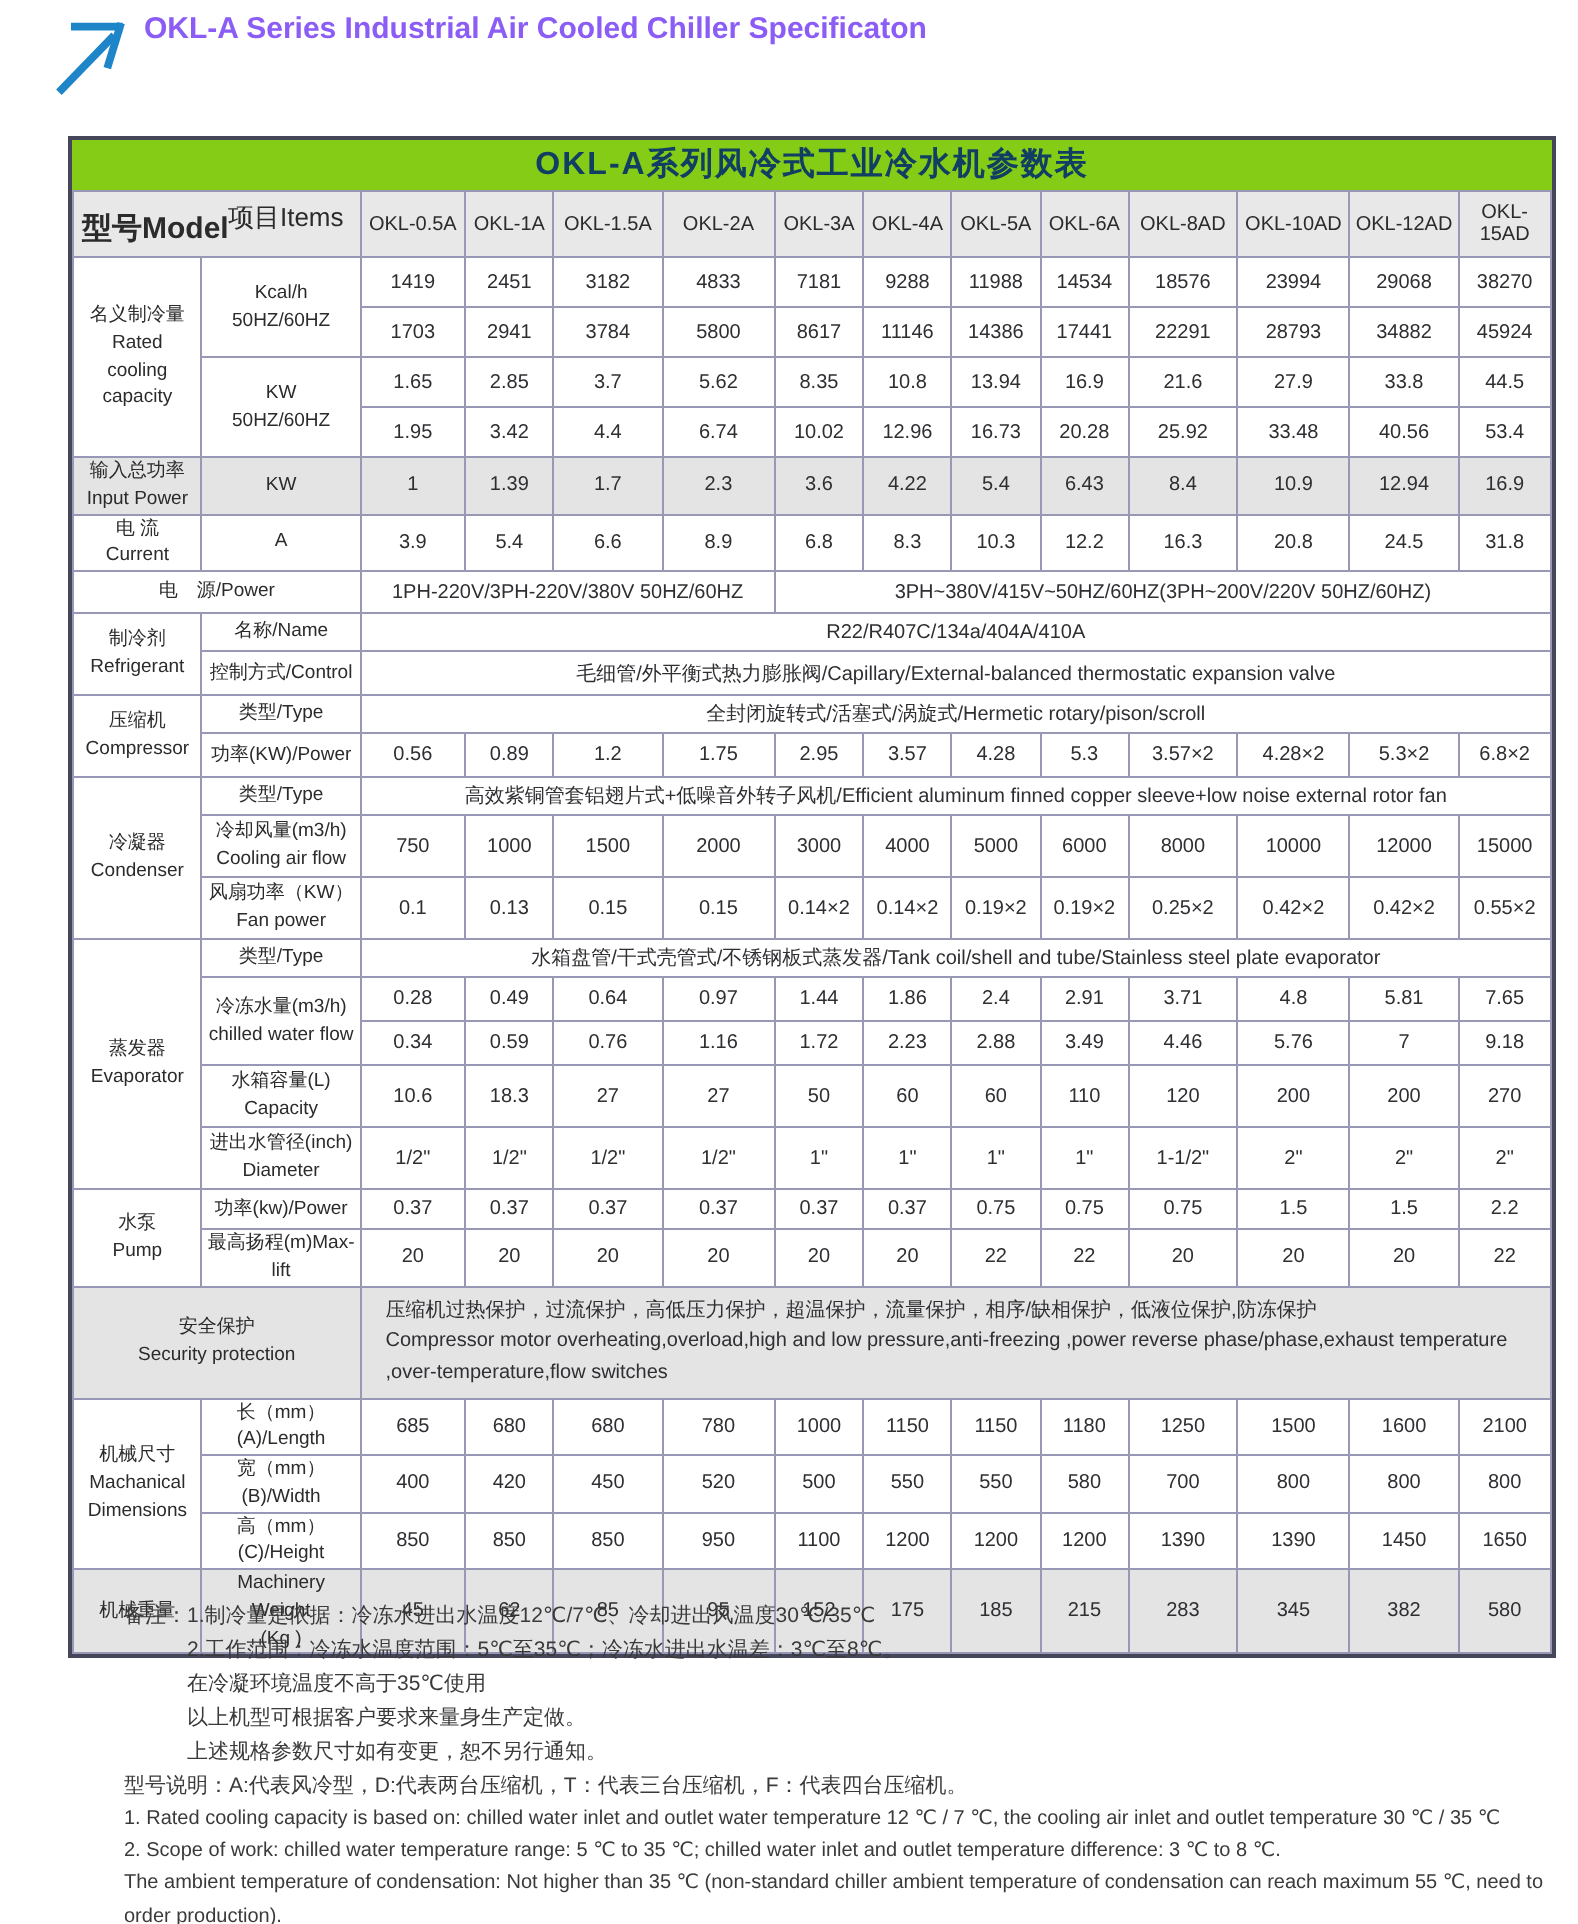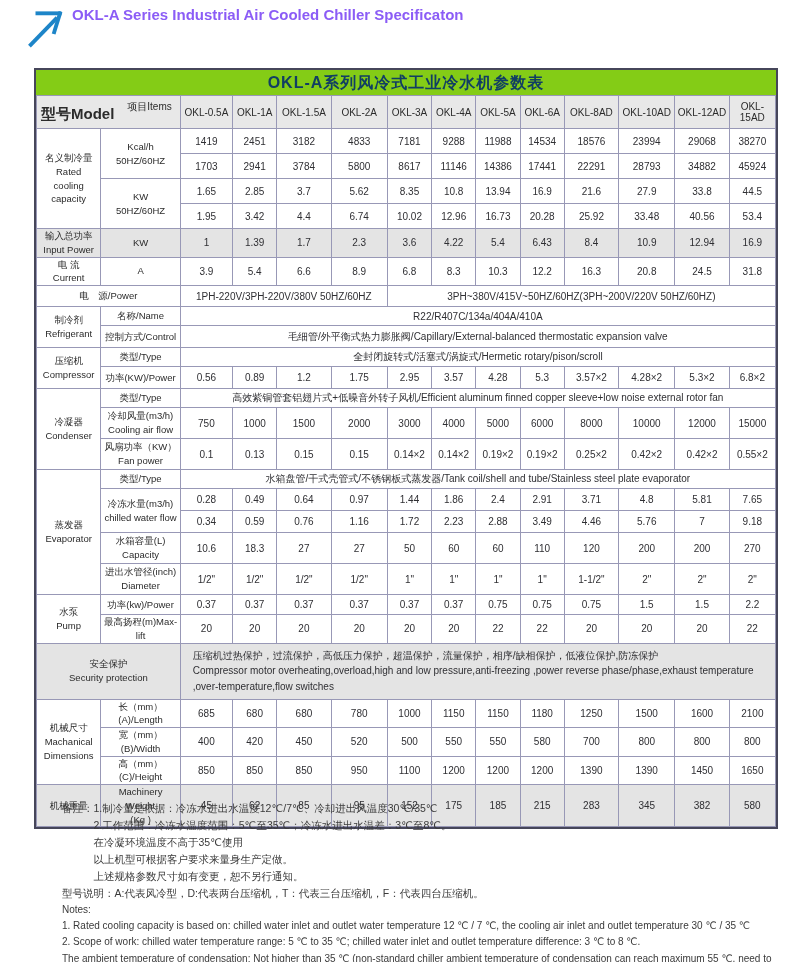--- a/index.html
+++ b/index.html
@@ -25,21 +25,21 @@
   tr.model-row td{background:#e8e8e8;font-size:10px;color:#2b2b2b;}
   .glabel,.ilabel{white-space:pre-line;font-size:9.5px;line-height:1.45;color:#2b2b2b;}
   .wide-val{font-size:10px;}
   .security-text{text-align:left;padding:3px 12px;font-size:10px;line-height:1.55;}
   .security-text div{white-space:normal;}
 
   
   .corner{position:relative;height:32px;padding:0;
     background:linear-gradient(to bottom right,transparent calc(50% - 1px),#8a8aa8 calc(50% - 1px),#8a8aa8 calc(50% + 1px),transparent calc(50% + 1px));}
   .corner .corner-model{position:absolute;left:4px;bottom:4px;font-size:15px;font-weight:bold;}
-  .corner .corner-items{position:absolute;right:8px;top:4px;font-size:10px;}
+  .corner .corner-items{position:absolute;right:8px;top:4px;font-size:13px;}
 
   
   tr.r32{height:32px;} tr.r25{height:25px;} tr.r27{height:27px;} tr.r21{height:21px;}
   tr.r19{height:19px;} tr.r22{height:22px;} tr.r31{height:31px;} tr.r23{height:22px;}
   tr.r20{height:20px;} tr.r56{height:56px;} tr.r34{height:32px;}
 
   
   .notes{position:absolute;left:62px;top:800px;width:720px;color:#3a3a3a;}
   .note-line{white-space:pre-wrap;}
   .notes-zh .note-line{font-size:10.5px;line-height:1.62;}
@@ -464,20 +464,19 @@
   <div class="notes">
     <div class="notes-zh">
         <div class="note-line">备注：1.制冷量是依据：冷冻水进出水温度12℃/7℃、冷却进出风温度30℃/35℃</div>
         <div class="note-line">　　　2.工作范围：冷冻水温度范围：5℃至35℃；冷冻水进出水温差：3℃至8℃。</div>
         <div class="note-line">　　　在冷凝环境温度不高于35℃使用</div>
         <div class="note-line">　　　以上机型可根据客户要求来量身生产定做。</div>
         <div class="note-line">　　　上述规格参数尺寸如有变更，恕不另行通知。</div>
         <div class="note-line">型号说明：A:代表风冷型，D:代表两台压缩机，T：代表三台压缩机，F：代表四台压缩机。</div>
       </div>
     <div class="notes-en">
-        <div class="note-line">Notes:</div>
         <div class="note-line">1. Rated cooling capacity is based on: chilled water inlet and outlet water temperature 12 ℃ / 7 ℃, the cooling air inlet and outlet temperature 30 ℃ / 35 ℃</div>
         <div class="note-line">2. Scope of work: chilled water temperature range: 5 ℃ to 35 ℃; chilled water inlet and outlet temperature difference: 3 ℃ to 8 ℃.</div>
         <div class="note-line">The ambient temperature of condensation: Not higher than 35 ℃ (non-standard chiller ambient temperature of condensation can reach maximum 55 ℃, need to order production).</div>
       </div>
   </div>
 
 </div>
 
 </body></html>

